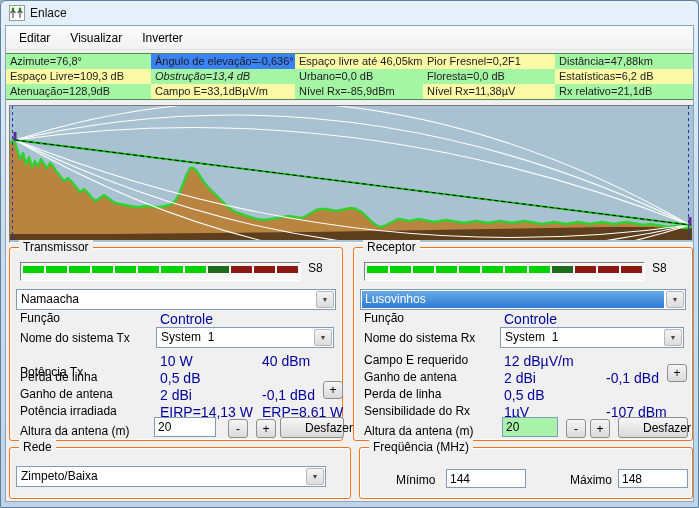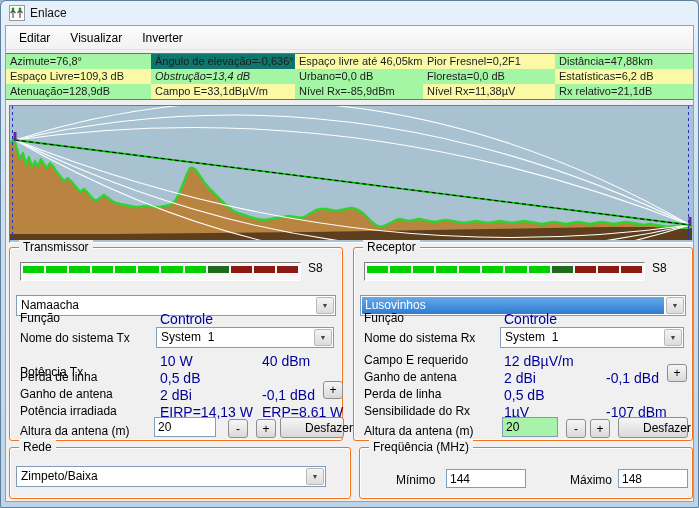--- a/index.html
+++ b/index.html
@@ -26,21 +26,21 @@
   #group-freq{left:353px;top:421px;width:334px;height:52px;}
   
   .meter{position:absolute;left:10px;top:14px;width:275px;height:13px;background:#f8f8f8;border:1px solid;border-color:#808080 #fff #fff #808080;display:flex;gap:2px;padding:2px;box-sizing:content-box;}
   .seg{flex:1;height:7px;margin-top:1px;}
   .meter-label{position:absolute;left:298px;top:13px;font-size:12px;color:#000;}
   
   .combo{position:absolute;height:21px;border:1px solid #7f9db9;background:#fff;display:flex;box-sizing:border-box;}
   .combo-text{flex:1;font-size:12px;line-height:15px;padding:1px 3px;margin:1px;color:#000;white-space:pre;overflow:hidden;}
   .combo-btn{width:16px;margin:1px;background:linear-gradient(#f4f4f4,#dcdcdc);border:1px solid #b8b8b8;border-radius:2px;display:flex;align-items:center;justify-content:center;}
   .combo-btn::after{content:"▼";font-size:7px;color:#444;}
-  .site-combo{left:6px;right:6px;top:47px;}
+  .site-combo{left:6px;right:6px;top:41px;}
   #panel-rx .site-combo .combo-text{background:linear-gradient(#67a9e9,#2e7cd0);color:#fff;}
   .sys-combo{left:146px;right:8px;}
   
   .f-label{position:absolute;left:10px;font-size:12px;color:#000;white-space:nowrap;}
   .f-val{position:absolute;font-size:14px;color:#00009c;white-space:nowrap;}
   .rows{position:absolute;left:0;top:0;right:0;bottom:0;}
   
   .btn{position:absolute;background:linear-gradient(#f6f6f6,#e9e9e9 45%,#d9d9d9);border:1px solid #8e8e8e;border-radius:3px;
        font-family:"Liberation Sans",sans-serif;font-size:12px;color:#000;text-align:center;padding:0;}
   .plus-btn{left:313px;width:20px;height:18px;}
@@ -77,21 +77,21 @@
   <div class="client">
     <div class="menubar">
       <span class="menu-item">Editar</span>
       <span class="menu-item">Visualizar</span>
       <span class="menu-item">Inverter</span>
     </div>
 
     <div class="linktable">
         <div class="lt-row">
           <div class="lt-cell" style="background: rgb(164, 246, 164); width: 145px;">Azimute=76,8°</div>
-          <div class="lt-cell" style="background: #0f766e; width: 144px;">Ângulo de elevação=-0,636°</div>
+          <div class="lt-cell" style="background: #3b82f6; width: 144px;">Ângulo de elevação=-0,636°</div>
           <div class="lt-cell" style="background: rgb(250, 250, 166); width: 128px;">Espaço livre até 46,05km</div>
           <div class="lt-cell" style="background: rgb(250, 250, 166); width: 132px;">Pior Fresnel=0,2F1</div>
           <div class="lt-cell" style="background: rgb(164, 246, 164); flex: 1 1 0%;">Distância=47,88km</div>
         </div>
         <div class="lt-row">
           <div class="lt-cell" style="background: rgb(250, 250, 166); width: 145px;">Espaço Livre=109,3 dB</div>
           <div class="lt-cell" style="background: rgb(164, 246, 164); width: 144px; font-style: italic;">Obstrução=13,4 dB</div>
           <div class="lt-cell" style="background: rgb(164, 246, 164); width: 128px;">Urbano=0,0 dB</div>
           <div class="lt-cell" style="background: rgb(164, 246, 164); width: 132px;">Floresta=0,0 dB</div>
           <div class="lt-cell" style="background: rgb(250, 250, 166); flex: 1 1 0%;">Estatísticas=6,2 dB</div>

